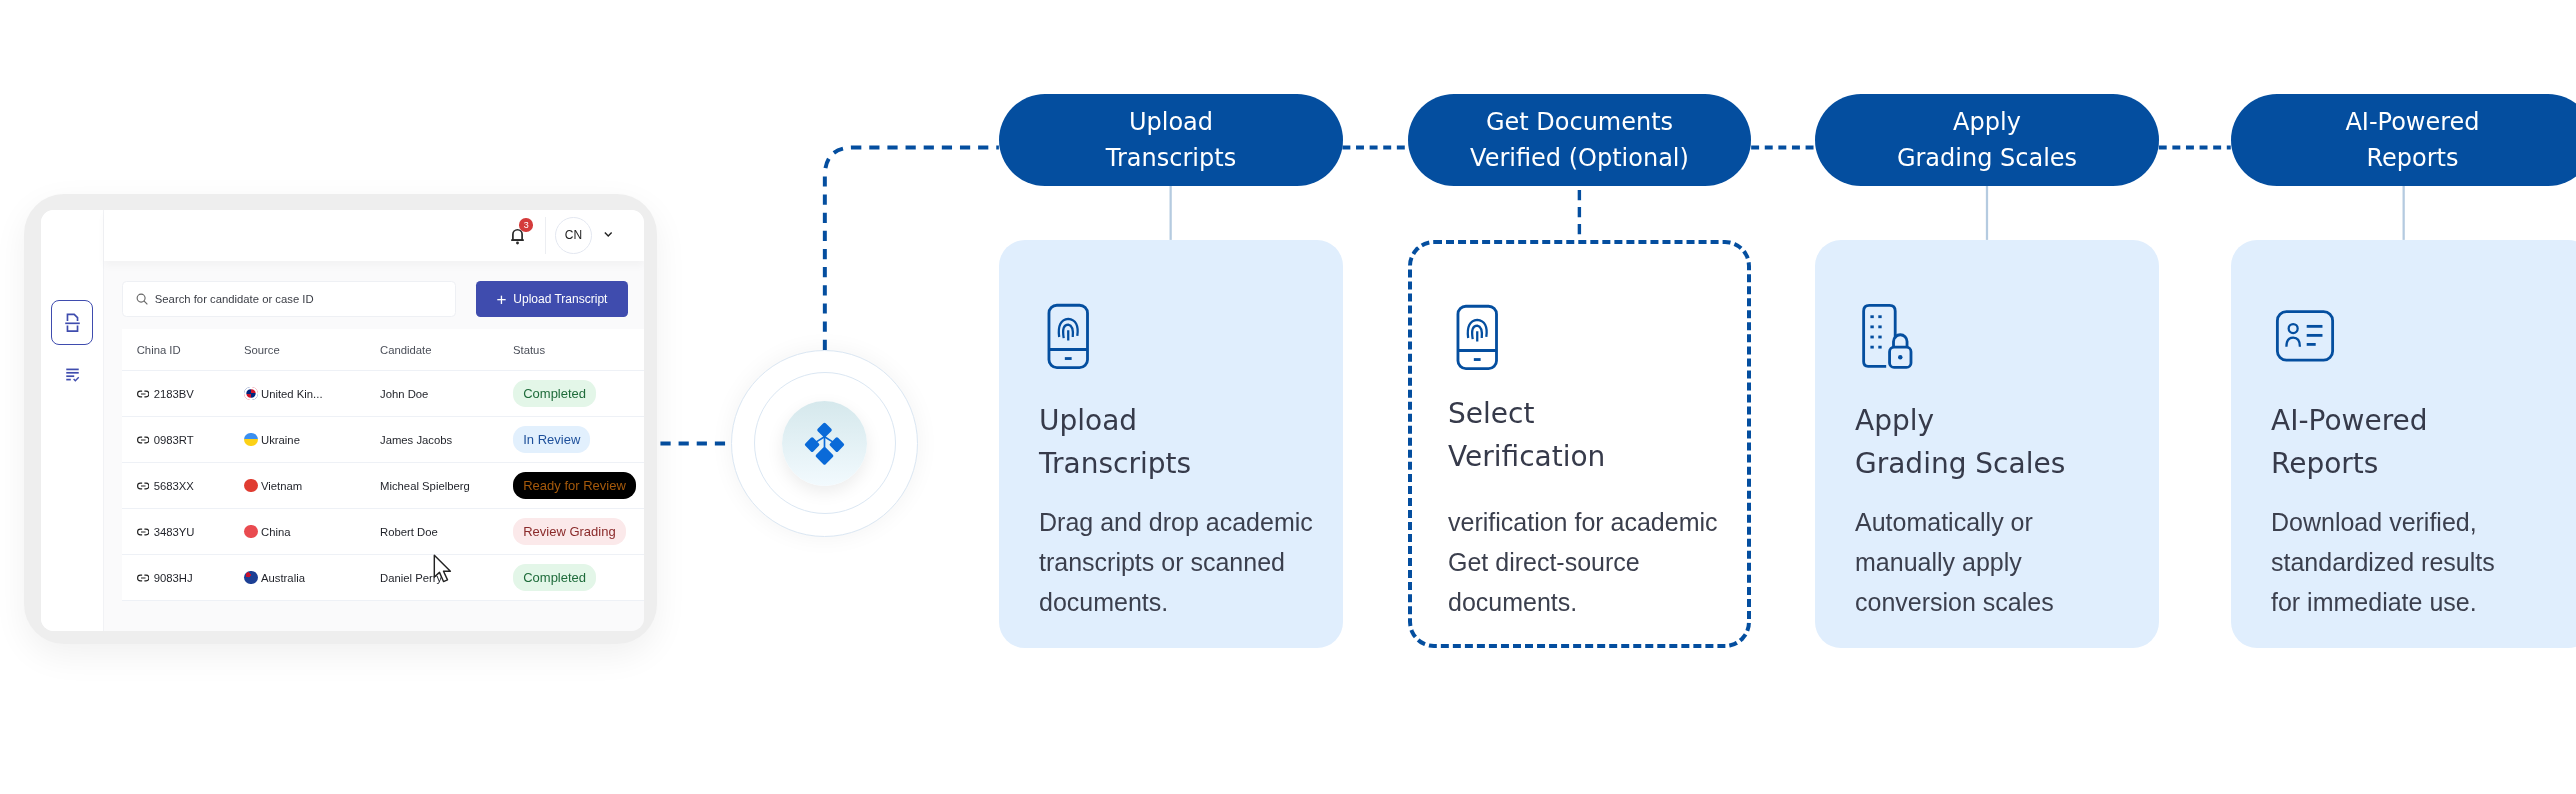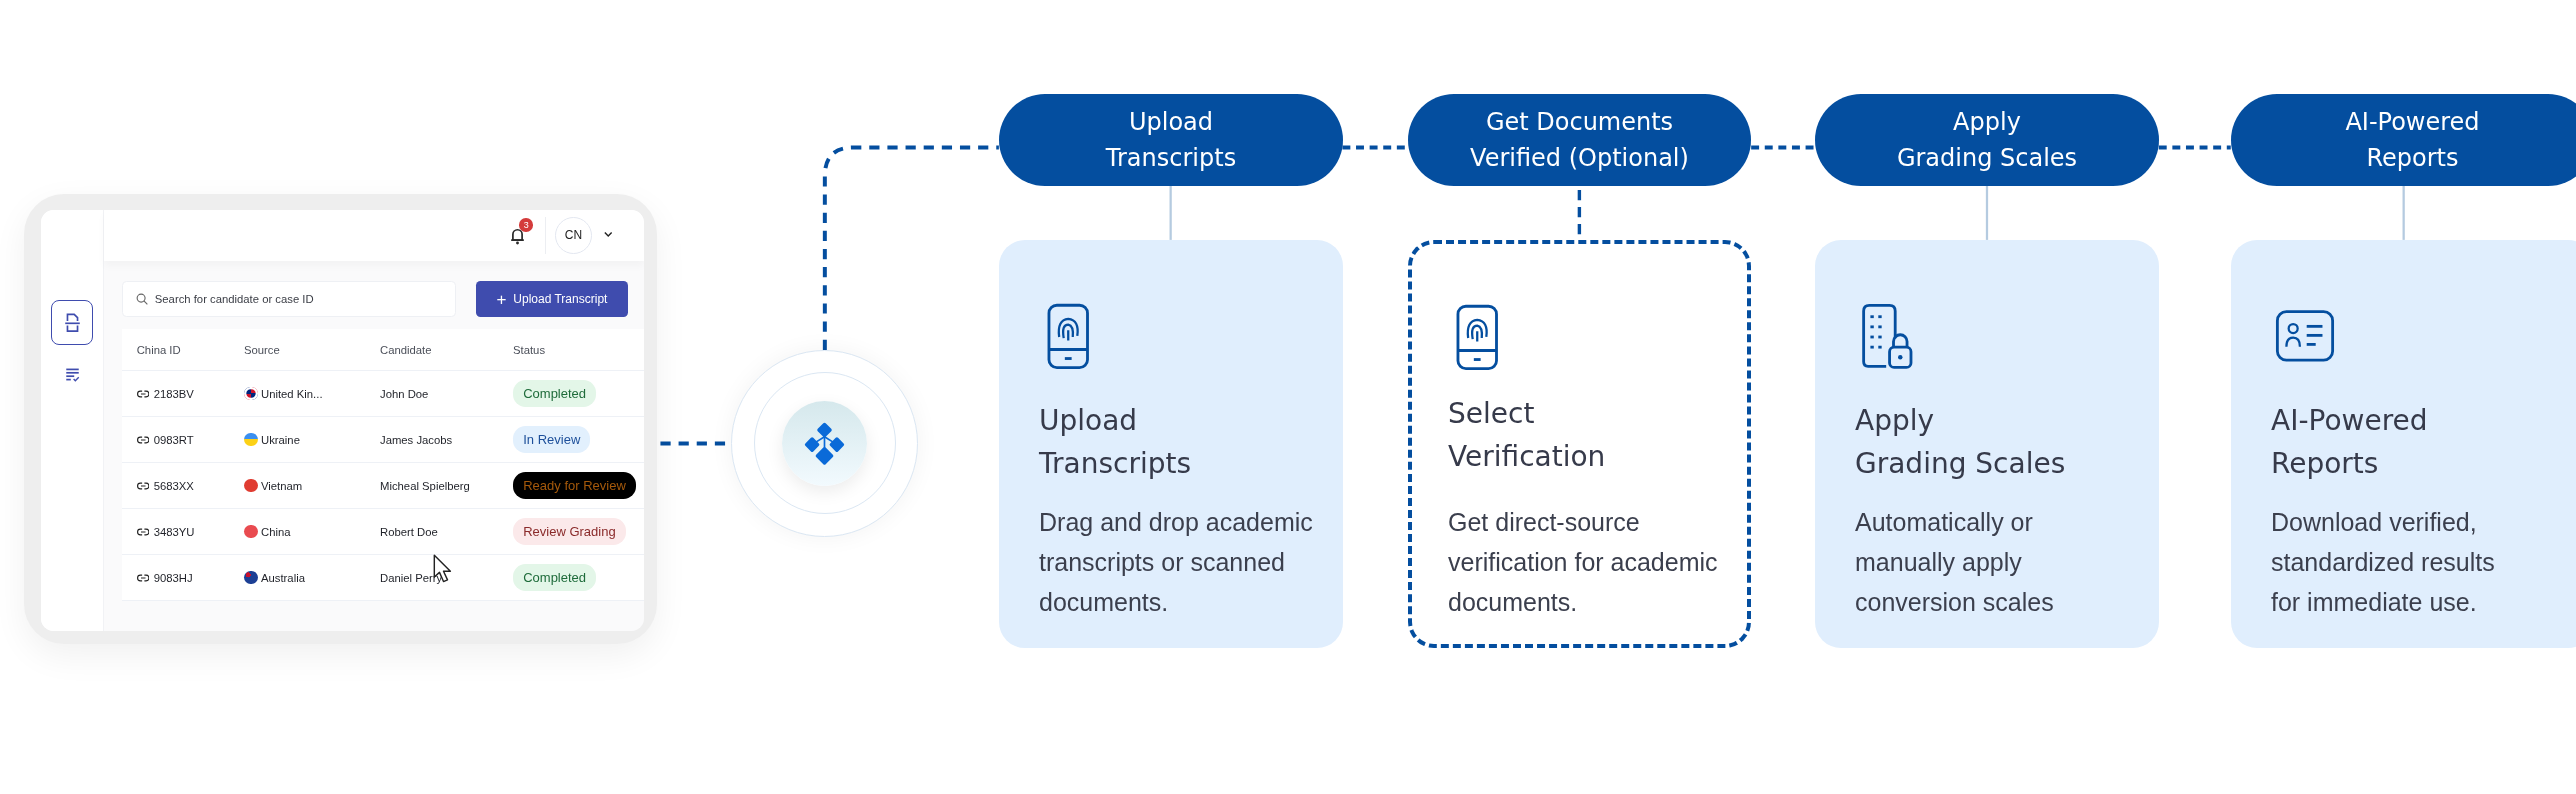--- a/index.html
+++ b/index.html
@@ -289,22 +289,22 @@
     <rect x="12" y="4" width="68" height="110" rx="14" fill="none" stroke="#044e9f" stroke-width="5"></rect>
     <line x1="12" y1="82" x2="80" y2="82" stroke="#044e9f" stroke-width="5"></line>
     <line x1="40" y1="98" x2="52" y2="98" stroke="#044e9f" stroke-width="5"></line>
     <path d="M30 60 Q26 30 46 28 Q66 30 62 58 M38 62 Q34 38 46 38 Q56 40 54 60 M46 48 L46 66" fill="none" stroke="#044e9f" stroke-width="4"></path>
   </svg>
   <div class="card-title" style="left:36px; top:148px;">
     <span>Select</span>
       <span>Verification</span>
   </div>
   <div class="card-desc" style="left:36px; top:258px;">
-    <span>Get direct-source</span>
-      <span>verification for academic</span>
+    <span>verification for academic</span>
+      <span>Get direct-source</span>
       <span>documents.</span>
   </div>
 </div>
 
 <div class="card" style="left:1815px; width:344px;">
   <svg class="card-icon" viewBox="0 0 110 120" style="width:62px;">
     <path d="M50 112 H18 Q10 112 10 104 V14 Q10 4 20 4 H56 Q66 4 66 14 V62" fill="none" stroke="#044e9f" stroke-width="5"></path>
     <g stroke="#044e9f" stroke-width="5">
       <line x1="22" y1="24" x2="28" y2="24"></line>
         <line x1="36" y1="24" x2="42" y2="24"></line>

